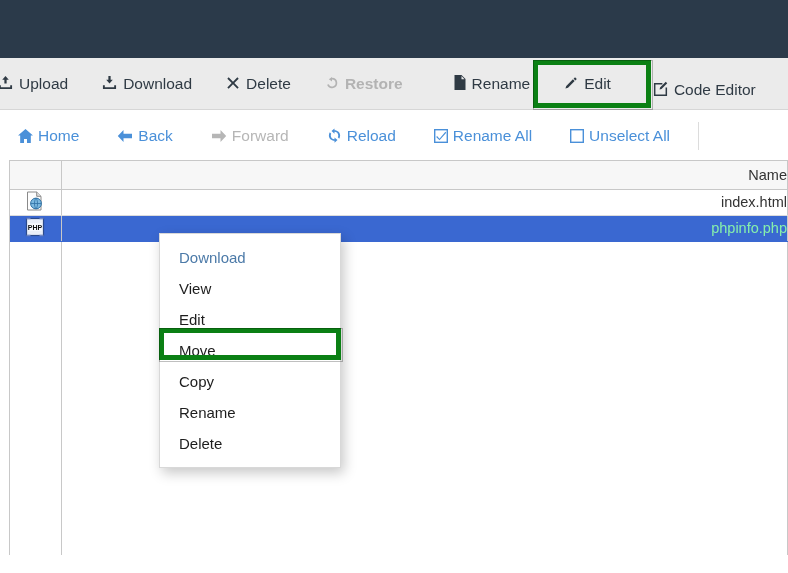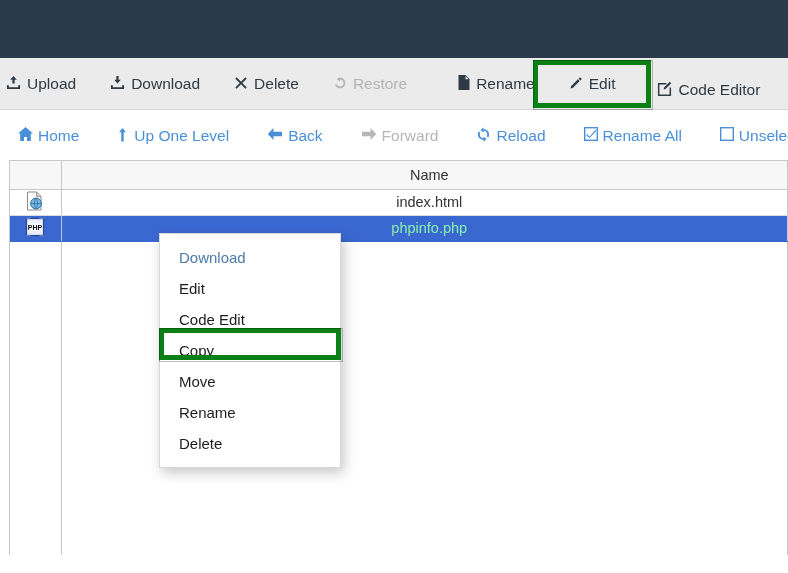--- a/index.html
+++ b/index.html
@@ -27,37 +27,37 @@
 
   
   .toolbar {
     position: absolute;
     left: 0; top: 58px;
     width: 788px; height: 52px;
     background: #ebebeb;
     border-bottom: 1px solid #d6d6d6;
     display: flex;
     align-items: center;
-    padding-left: 8px;
+    padding-left: 0px;
     white-space: nowrap;
   }
   .tb-item {
     display: inline-flex;
     align-items: center;
     gap: 6px;
     font-size: 15.5px;
     color: #2f3a44;
     padding: 4px 2px;
     margin-right: 30px;
     cursor: pointer;
     background: transparent;
     border: none;
     font-family: "Liberation Sans", sans-serif;
   }
-  .tb-item.disabled { color: #b3b3b3; cursor: default; }
+  .tb-item.disabled { color: #b3b3b3; cursor: default; font-weight: bold; }
   .tb-item .ic { font-size: 14px; line-height: 1; display: inline-block; }
   .tb-sep {
     width: 1px; height: 34px;
     background: #cfcfcf;
     margin: 0 22px 0 -6px;
   }
 
   
   .tb-first { margin-left: -6px; }
 
@@ -90,21 +90,21 @@
     left: 0; top: 112px;
     width: 788px; height: 48px;
     background: #ffffff;
     display: flex;
     align-items: center;
     white-space: nowrap;
     padding-left: 12px;
   }
   .nav-item {
     display: inline-flex;
-    align-items: flex-start;
+    align-items: flex-end;
     gap: 5px;
     font-size: 15.5px;
     color: #4a90d9;
     margin-right: 26px;
     cursor: pointer;
     background: transparent;
     border: none;
     font-family: "Liberation Sans", sans-serif;
   }
   .nav-item.disabled { color: #b6b6b6; cursor: default; }
@@ -127,21 +127,21 @@
     overflow: hidden;
   }
   .tbl { width: 100%; border-collapse: collapse; table-layout: fixed; }
   .tbl th, .tbl td {
     border-right: 1px solid #c8c8c8;
     border-bottom: 1px solid #dcdcdc;
     height: 26px;
     padding: 0 0 0 10px;
     font-size: 14.5px;
     font-weight: normal;
-    text-align: center;
+    text-align: right;
     color: #333333;
     font-family: "Liberation Sans", sans-serif;
     overflow: hidden;
   }
   .tbl th {
     background: #f7f7f7;
     border-bottom: 1px solid #c8c8c8;
     height: 28px;
     color: #333;
   }
@@ -283,28 +283,20 @@
 
     <button class="nav-item">
       <span class="ic">
         <svg width="15" height="14" viewBox="0 0 16 15">
             <path fill="#4a90d9" d="M8 0L0 7h2.3v8h4.1v-4.4h3.2V15h4.1V7H16L8 0z"></path>
           </svg>
       </span>
       <span>Home</span>
     </button>
 
-    <button class="nav-item">
-      <span class="ic">
-        <svg width="12" height="15" viewBox="0 0 12 15">
-            <path fill="#4a90d9" d="M5.5 1L2 5.2h2.3v9.3h2.4V5.2H9L5.5 1z"></path>
-          </svg>
-      </span>
-      <span>Up One Level</span>
-    </button>
 
     <button class="nav-item">
       <span class="ic">
         <svg width="16" height="14" viewBox="0 0 16 14">
             <path fill="#4a90d9" d="M6.5 1L0.8 7l5.7 6V9.3H15V4.7H6.5V1z"></path>
           </svg>
       </span>
       <span>Back</span>
     </button>
 
@@ -387,23 +379,23 @@
         <tr class="filler">
           <td class="col-icon" style="height:330px;border-bottom:none;"></td>
           <td style="height:330px;border-bottom:none;"></td>
         </tr>
       </tbody>
     </table>
   </div>
 
   <div class="ctx-menu">
     <div class="ctx-item muted">Download</div>
+    <div class="ctx-item">View</div>
     <div class="ctx-item">Edit</div>
-    <div class="ctx-item">Code Edit</div>
+    <div class="ctx-item">Move</div>
     <div class="ctx-item">Copy</div>
-    <div class="ctx-item">Move</div>
     <div class="ctx-item">Rename</div>
     <div class="ctx-item">Delete</div>
   </div>
 
   <div class="ctx-highlight-box"></div>
 
 </div>
 
 </body></html>

